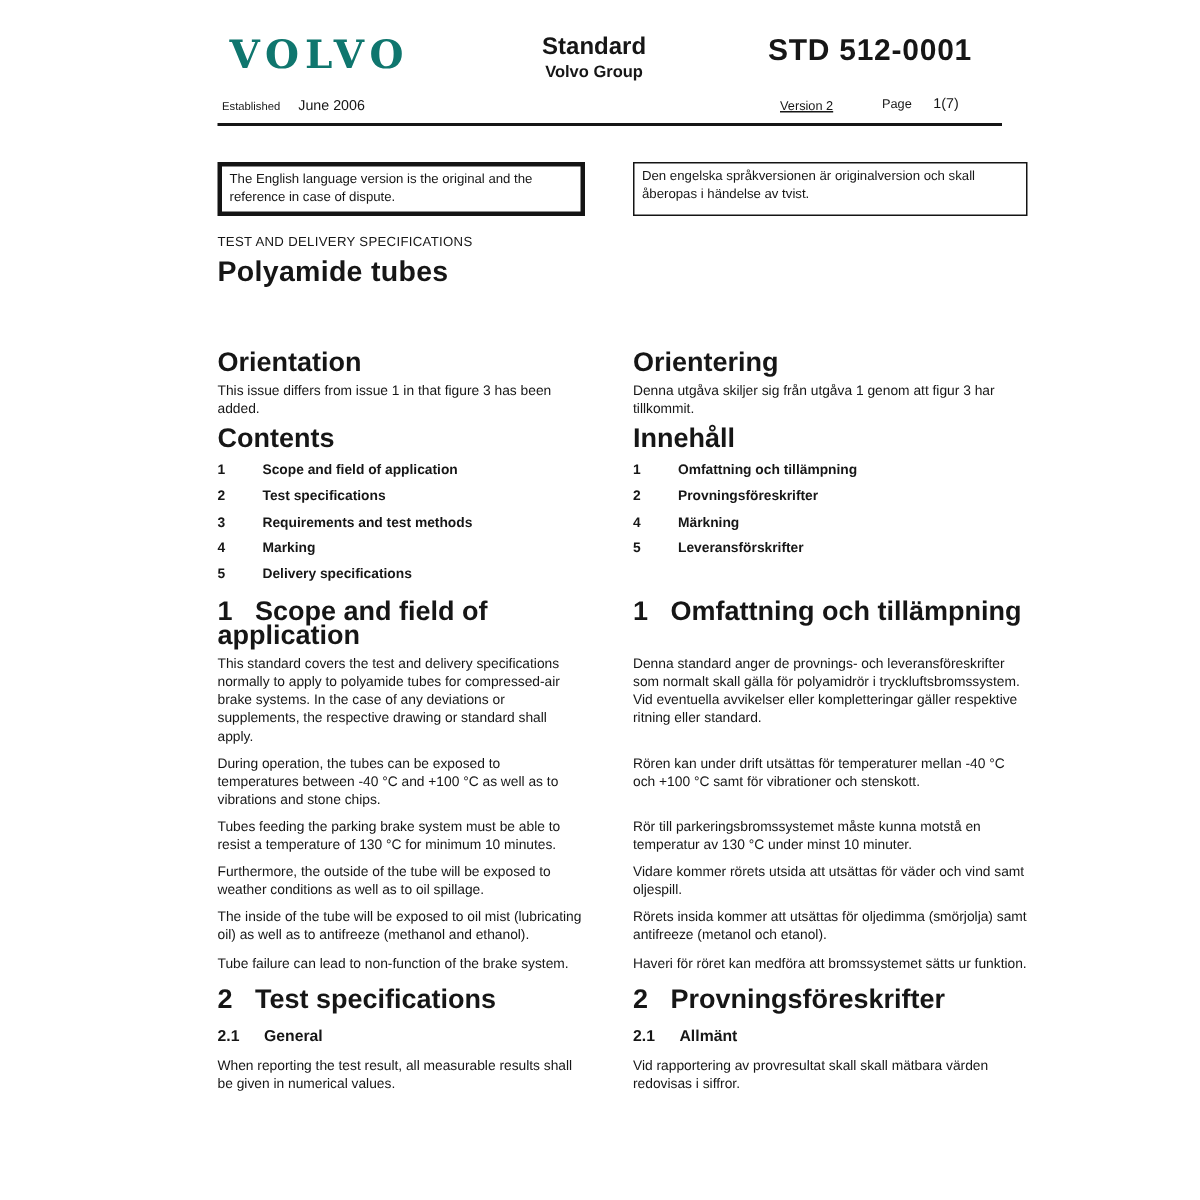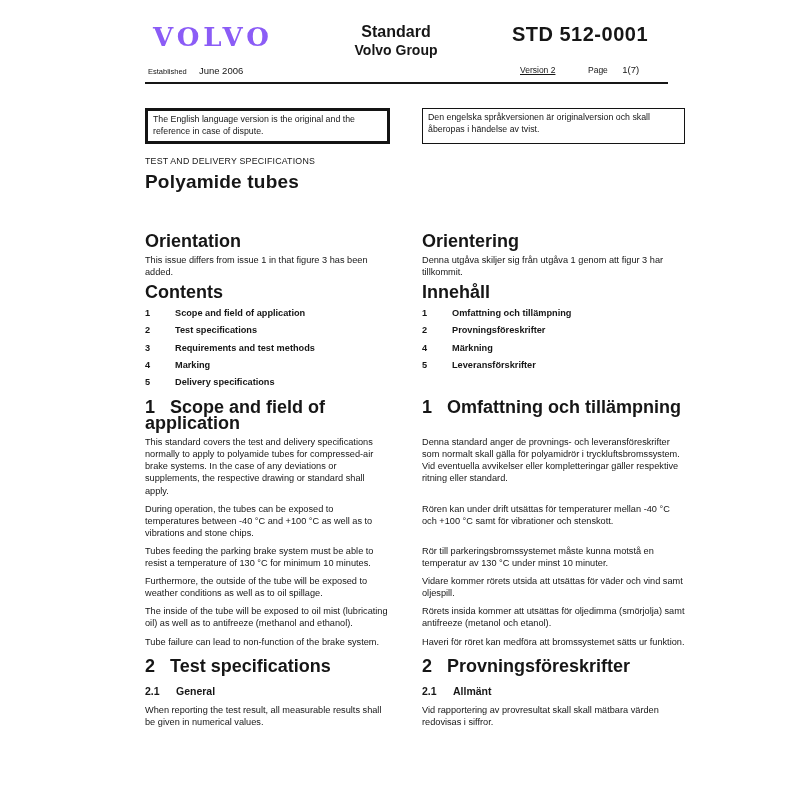--- a/index.html
+++ b/index.html
@@ -10,25 +10,25 @@
     color: #161616;
   }
   .page { position: relative; width: 800px; height: 800px; background: #fff; overflow: hidden; }
   .content { position: absolute; left: 145px; top: 14px; width: 523px; }
 
   
   .header { position: relative; height: 70px; border-bottom: 2px solid #161616; }
   .logo {
     position: absolute; left: 8px; top: 8px;
     font-family: "DejaVu Serif", serif; font-weight: bold;
-    font-size: 26px; letter-spacing: 4px; color: #8b5cf6;
+    font-size: 26px; letter-spacing: 4px; color: #0f766e;
   }
   .header-center { position: absolute; left: 48%; top: 9px; transform: translateX(-50%); text-align: center; white-space: nowrap; }
   .doc-type { font-size: 16px; font-weight: bold; }
-  .org { font-size: 14px; font-weight: bold; margin-top: 1px; }
+  .org { font-size: 11px; font-weight: bold; margin-top: 1px; }
   .doc-number { position: absolute; right: 20px; top: 9px; font-size: 20px; font-weight: bold; letter-spacing: 0.5px; }
   .established { position: absolute; left: 3px; bottom: 6px; font-size: 7.5px; }
   .established .value { font-size: 9.5px; margin-left: 10px; }
   .version { position: absolute; left: 375px; bottom: 7px; font-size: 8.5px; text-decoration: underline; }
   .page-info { position: absolute; left: 443px; bottom: 7px; font-size: 8.5px; }
   .page-info .value { font-size: 9.5px; margin-left: 12px; }
 
   
   .two-col { display: grid; grid-template-columns: 245px 263px; column-gap: 32px; }
 

